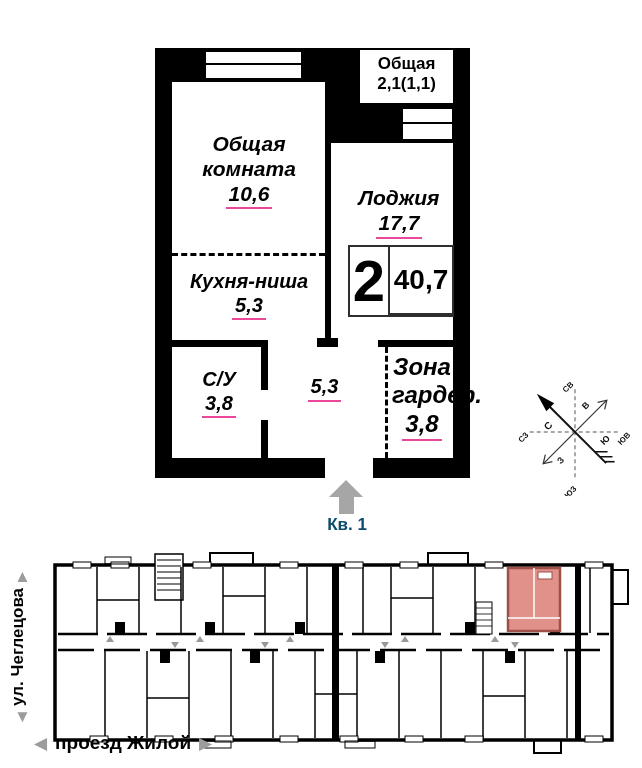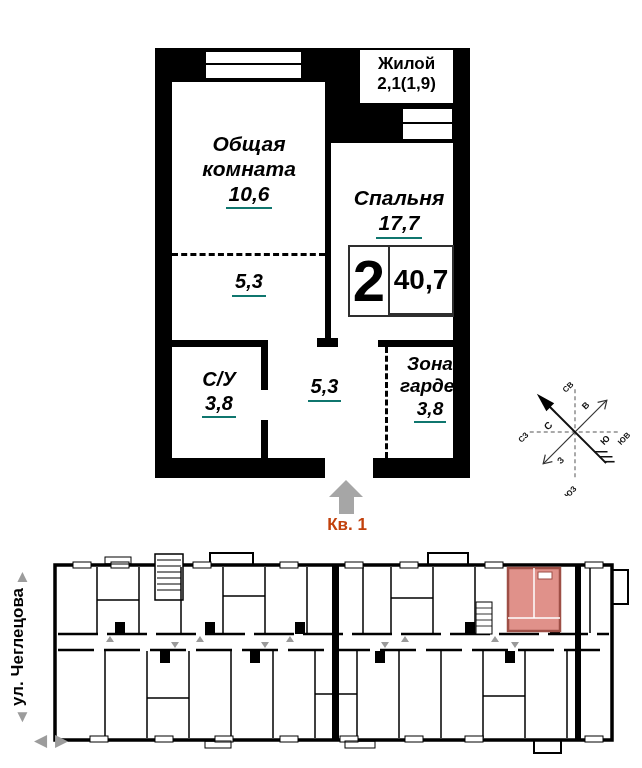--- a/index.html
+++ b/index.html
@@ -2,41 +2,41 @@
 <html><head>
 <meta charset="utf-8">
 <style>
   html,body{margin:0;padding:0;background:#fff;}
   .canvas{position:relative;width:642px;height:768px;background:#fff;overflow:hidden;
           font-family:"Liberation Sans","DejaVu Sans",sans-serif;color:#000;}
   .abs{position:absolute;}
   .wall{position:absolute;background:#000;}
   .title{position:absolute;left:10px;top:6px;font-size:19px;font-weight:bold;letter-spacing:-.2px;}
   .room-label{position:absolute;text-align:center;font-weight:bold;font-size:20px;line-height:1.18;font-style:italic;}
-  .room-label .area{display:inline-block;border-bottom:2px solid #0f766e;padding:0 3px 1px 3px;}
+  .room-label .area{display:inline-block;border-bottom:2px solid #ec4899;padding:0 3px 1px 3px;}
   .loggia-box{position:absolute;left:358px;top:48px;width:97px;height:57px;background:#fff;
               border:2px solid #000;box-sizing:border-box;text-align:center;font-weight:bold;font-size:17px;line-height:1.2;padding-top:4px;}
   .win{position:absolute;background:#fff;border:2px solid #000;box-sizing:border-box;}
   .win .pane{border-bottom:2px solid #000;}
   .dash-h{position:absolute;height:0;border-top:3px dashed #000;}
   .dash-v{position:absolute;width:0;border-left:3px dashed #000;}
   .summary{position:absolute;left:348px;top:245px;width:106px;height:72px;border:2px solid #2e2e2e;
            box-sizing:border-box;display:flex;background:#fff;}
   .summary .cnt{width:38px;display:flex;align-items:center;justify-content:center;
                 font-size:58px;font-weight:bold;border-right:2px solid #2e2e2e;line-height:1;}
   .summary .areas{flex:1;display:flex;flex-direction:row;}
   .summary .areas div{flex:1;display:flex;align-items:center;justify-content:center;
                       font-size:28px;font-weight:bold;line-height:1;}
   .summary .areas .top{border-bottom:2px solid #2e2e2e;}
   .arrow-stem{position:absolute;left:339px;top:496px;width:15px;height:18px;background:#a6a6a6;}
   .arrow-head{position:absolute;left:329px;top:480px;width:0;height:0;
               border-left:17px solid transparent;border-right:17px solid transparent;
               border-bottom:17px solid #a6a6a6;}
   .kv-label{position:absolute;left:312px;top:515px;width:70px;text-align:center;
-            font-size:17px;font-weight:bold;color:#c2410c;}
+            font-size:17px;font-weight:bold;color:#0c4a6e;}
   .street-left{position:absolute;left:8px;top:590px;height:116px;writing-mode:vertical-rl;
                transform:rotate(180deg);font-size:17px;font-weight:bold;white-space:nowrap;}
   .tri{color:#9c9c9c;font-size:17px;line-height:1;}
   .street-bottom{position:absolute;left:34px;top:732px;display:flex;align-items:center;gap:8px;
                  font-size:19px;font-weight:bold;}
   svg text{font-family:"Liberation Sans","DejaVu Sans",sans-serif;}
 </style>
 </head>
 <body>
 
@@ -63,43 +63,44 @@
     <div class="dash-v" style="left:385px;top:347px;height:111px;"></div>
 
     <div class="win" style="left:204px;top:50px;width:99px;height:30px;">
       <div class="pane" style="height:11px;"></div>
     </div>
     <div class="win" style="left:401px;top:107px;width:53px;height:34px;">
       <div class="pane" style="height:13px;"></div>
     </div>
 
     <div class="loggia-box">
-      <div>Жилой</div>
-      <span class="area">2,1(1,9)</span>
+      <div>Общая</div>
+      <span class="area">2,1(1,1)</span>
     </div>
 
     <div class="room-label" style="left:175px;top:132px;width:148px;font-size:21px;">
       <div>Общая комната</div>
       <span class="area">10,6</span>
     </div>
     <div class="room-label" style="left:343px;top:186px;width:112px;font-size:21px;">
-      <div>Спальня</div>
+      <div>Лоджия</div>
       <span class="area">17,7</span>
     </div>
     <div class="room-label" style="left:175px;top:270px;width:148px;">
+      <div>Кухня-ниша</div>
       <span class="area">5,3</span>
     </div>
     <div class="room-label" style="left:180px;top:368px;width:78px;text-align:center;">
       <div>С/У</div>
       <span class="area">3,8</span>
     </div>
     <div class="room-label" style="left:272px;top:375px;width:105px;">
       <span class="area">5,3</span>
     </div>
-    <div class="room-label" style="left:392px;top:353px;width:60px;font-size:19px;margin-left:8px;">
+    <div class="room-label" style="left:392px;top:353px;width:60px;font-size:24px;">
       <div>Зона гардер.</div>
       <span class="area">3,8</span>
     </div>
 
     <div class="summary">
       <div class="cnt">2</div>
       <div class="areas">
         <div class="top">40,7</div>
       </div>
     </div>
@@ -256,16 +257,17 @@
       <rect x="493" y="24" width="14" height="7" fill="#fff" stroke="#9e4f46" stroke-width="1"></rect>
     </g>
   </svg>
 
   <div class="abs tri" style="left:14px;top:568px;">▲</div>
   <div class="street-left">ул. Чеглецова</div>
   <div class="abs tri" style="left:14px;top:708px;">▼</div>
 
   <div class="street-bottom">
     <span class="tri">◀</span>
+    <span>проезд Жилой</span>
     <span class="tri">▶</span>
   </div>
 
 </div>
 
 </body></html>

